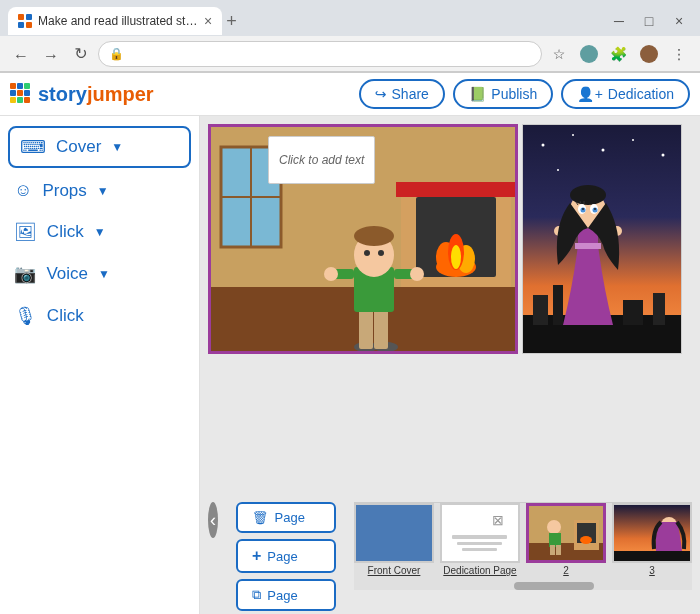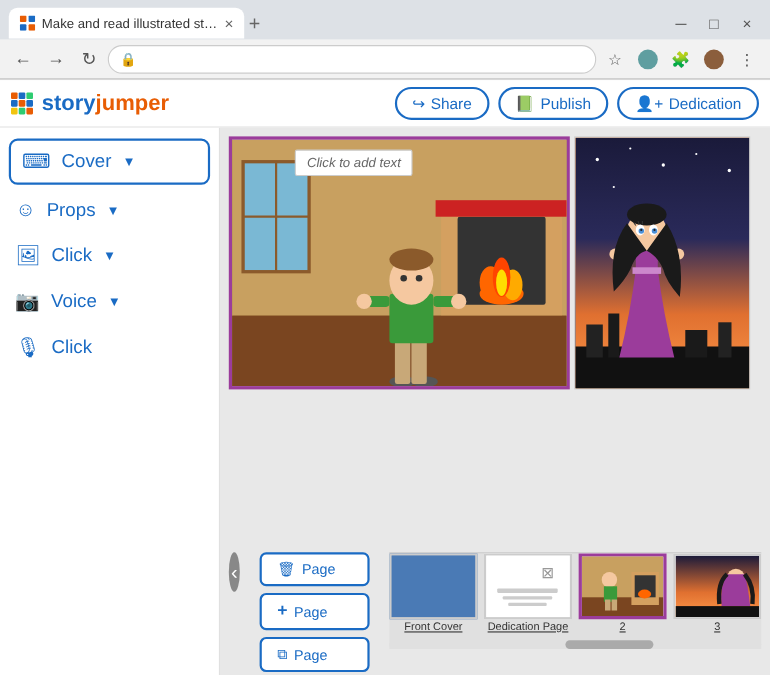--- a/index.html
+++ b/index.html
@@ -16,40 +16,40 @@
     .nav-bar { display: flex; align-items: center; padding: 4px 8px; gap: 4px; height: 36px; background: #f2f2f2; border-bottom: 1px solid #ccc; }
     .nav-btn { width: 26px; height: 26px; border: none; background: none; font-size: 16px; cursor: pointer; color: #555; display: flex; align-items: center; justify-content: center; }
     .address-bar { flex: 1; height: 26px; border: 1px solid #ccc; border-radius: 13px; padding: 0 10px; font-size: 12px; background: white; display: flex; align-items: center; gap: 6px; }
     .address-text { font-size: 12px; color: #333; }
     .nav-icons { display: flex; gap: 4px; align-items: center; }
     .nav-icon { width: 26px; height: 26px; display: flex; align-items: center; justify-content: center; font-size: 14px; color: #555; cursor: pointer; }
 
     
     .app { display: flex; flex-direction: column; height: calc(614px - 72px); background: white; }
     .app-header { display: flex; align-items: center; padding: 6px 10px; border-bottom: 1px solid #e0e0e0; gap: 10px; background: white; }
-    .logo { display: flex; align-items: center; gap: 6px; }
+    .logo { display: flex; align-items: flex-start; gap: 6px; }
     .logo-grid { display: grid; grid-template-columns: repeat(3,6px); grid-template-rows: repeat(3,6px); gap: 1px; margin-right: 2px; }
     .logo-dot { width: 6px; height: 6px; border-radius: 1px; }
     .header-btns { margin-left: auto; display: flex; gap: 8px; }
     .header-btn { border: 2px solid #1a6bc4; background: white; color: #1a6bc4; border-radius: 20px; padding: 5px 14px; font-size: 14px; cursor: pointer; display: flex; align-items: center; gap: 5px; font-weight: 500; }
 
     
     .main-layout { display: flex; flex: 1; overflow: hidden; }
 
     
     .sidebar { width: 200px; background: white; border-right: 1px solid #e0e0e0; padding: 8px 0; }
     .sidebar-item { display: flex; align-items: center; padding: 10px 14px; font-size: 17px; color: #1a6bc4; cursor: pointer; gap: 10px; font-weight: 500; }
     .sidebar-item.active { border: 2px solid #1a6bc4; border-radius: 8px; margin: 2px 8px; padding: 8px 10px; }
     .sidebar-icon { font-size: 18px; }
     .chevron { font-size: 12px; }
 
     
     .content { flex: 1; display: flex; flex-direction: column; overflow: hidden; background: #e8e8e8; }
     .editor-area { flex: 1; display: flex; position: relative; padding: 8px; gap: 4px; overflow: hidden; }
-    .canvas-text-box { position: absolute; top: 12px; left: 60px; background: white; border: 1px solid #ccc; padding: 4px 10px; font-size: 12px; color: #666; font-style: italic; border-radius: 2px; }
+    .canvas-text-box { position: absolute; top: 12px; left: 60px; background: white; border: 1px solid #ccc; padding: 16px 10px; font-size: 12px; color: #666; font-style: italic; border-radius: 2px; }
 
     
     .right-page { width: 160px; height: 230px; background: linear-gradient(to bottom, #ff9a4a 0%, #e07030 40%, #2a2a4a 70%, #1a1a3a 100%); border: 1px solid #ccc; position: relative; overflow: hidden; flex-shrink: 0; }
     .nav-arrow { width: 36px; height: 36px; border-radius: 50%; background: #888; border: none; cursor: pointer; display: flex; align-items: center; justify-content: center; font-size: 18px; color: white; }
 
     
     .page-buttons { display: flex; flex-direction: column; gap: 6px; padding: 0 8px; }
     .page-btn { border: 2px solid #1a6bc4; background: white; color: #1a6bc4; border-radius: 6px; padding: 6px 14px; font-size: 13px; cursor: pointer; display: flex; align-items: center; gap: 6px; width: 100px; }
 
     

